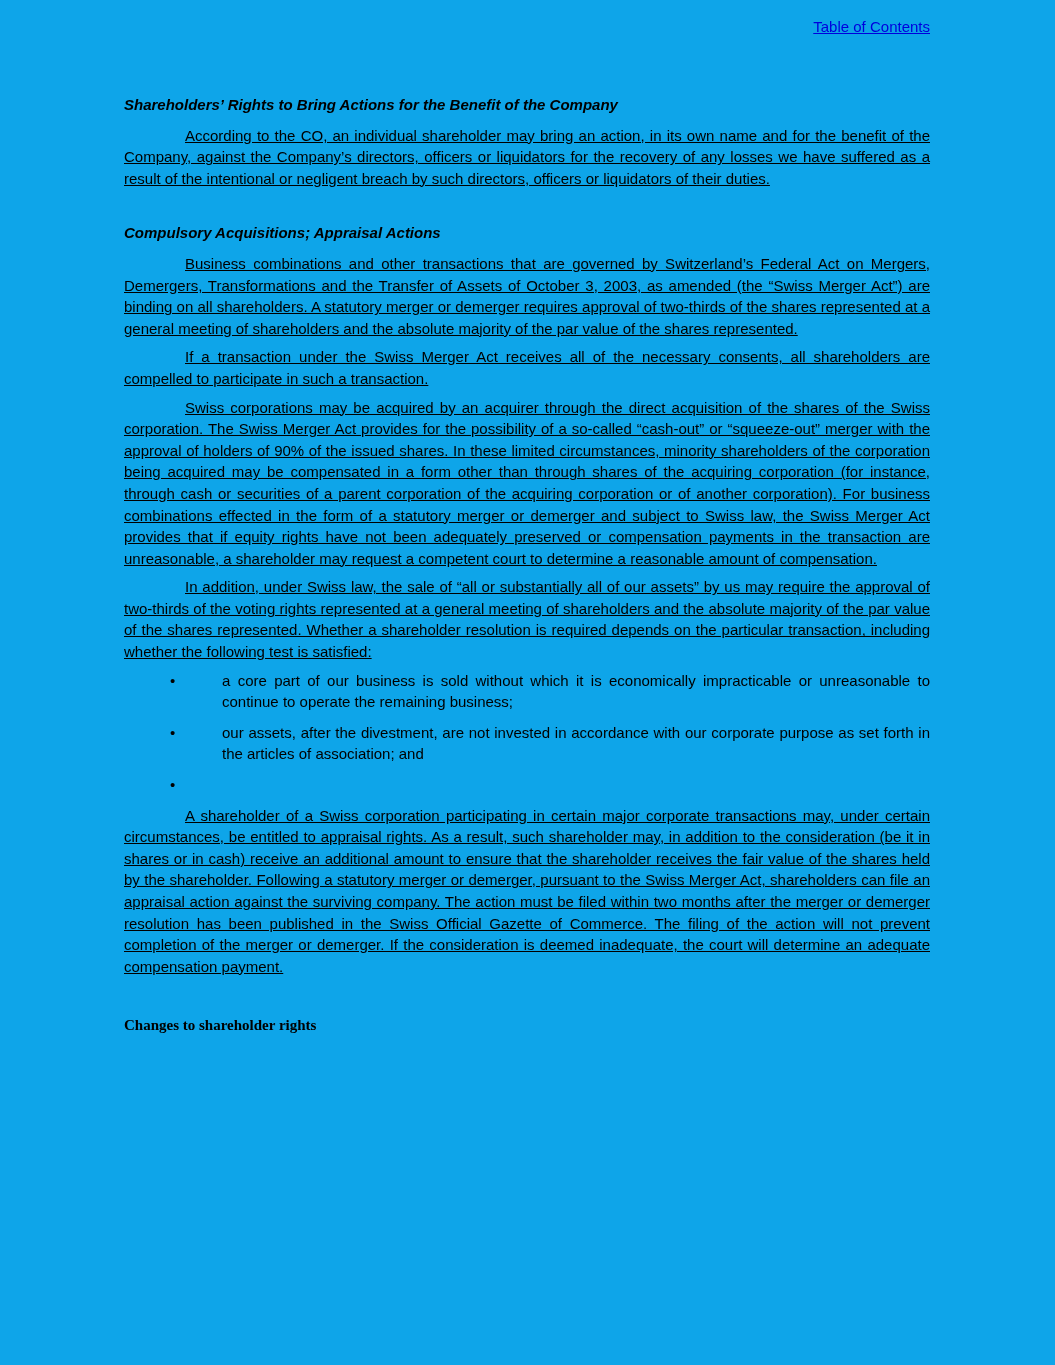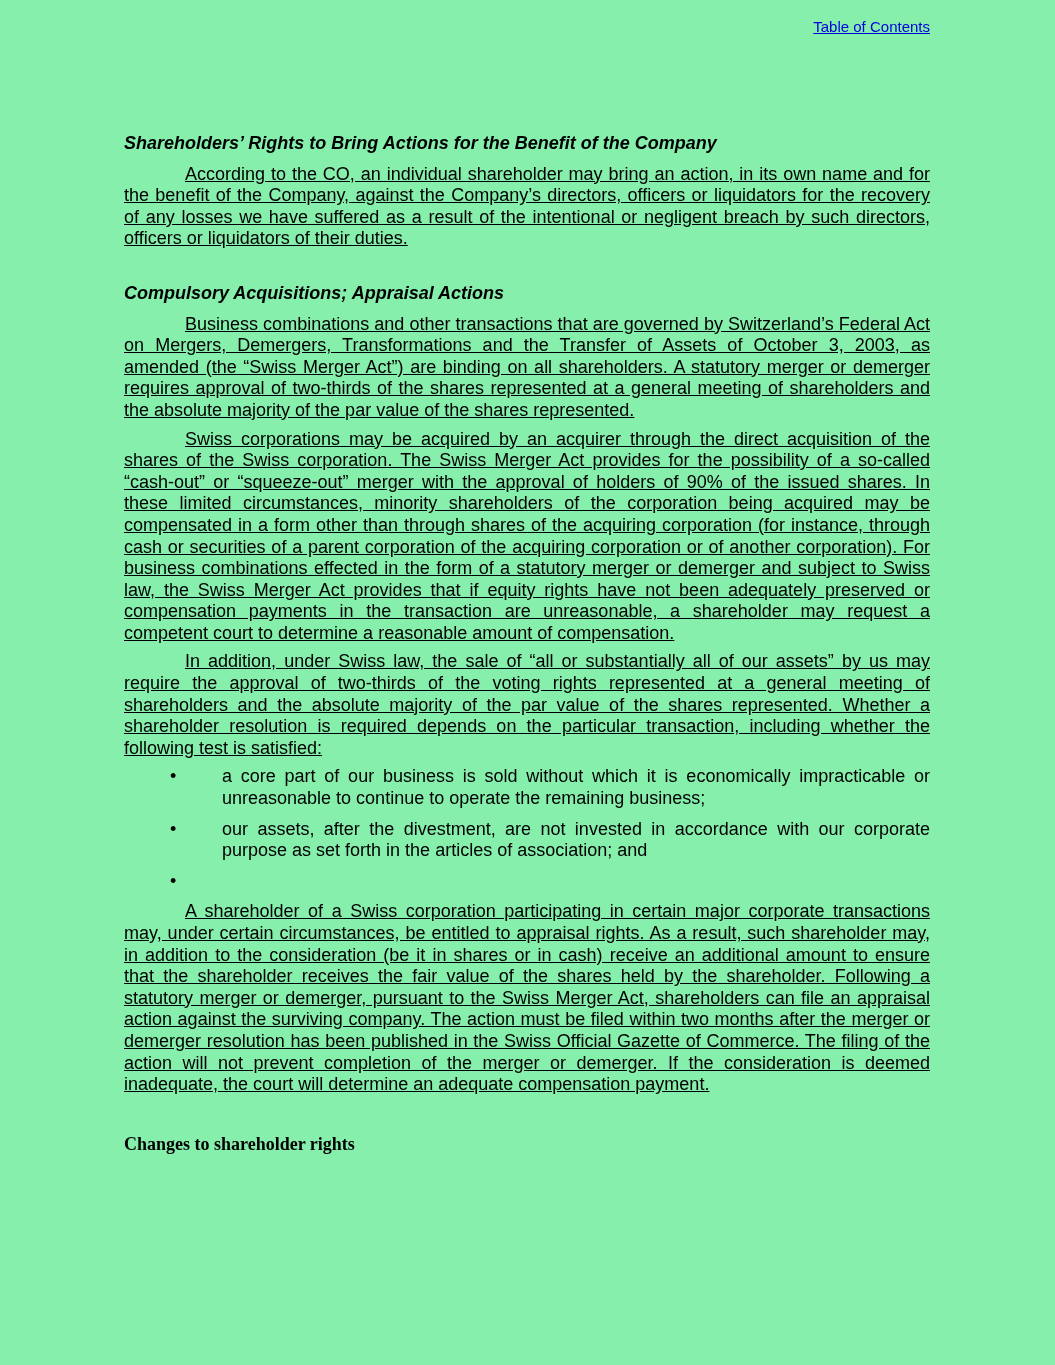--- a/index.html
+++ b/index.html
@@ -4,37 +4,37 @@
 <style>
   * { margin: 0; padding: 0; box-sizing: border-box; }
   html, body { background: #ffffff; }
   body {
     font-family: "Liberation Sans", sans-serif;
     color: #000000;
   }
   .page {
     width: 1055px;
     height: 1365px;
-    background: #86efac;
+    background: #0ea5e9;
     position: relative;
     overflow: hidden;
   }
   .toc-row {
     padding: 18px 125px 0 124px;
     text-align: right;
     font-size: 15px;
   }
   .toc-link {
     color: #0000dd;
     text-decoration: underline;
     cursor: pointer;
   }
   .content {
-    margin: 98px 125px 0 124px;
-    font-size: 18px;
+    margin: 59px 125px 0 124px;
+    font-size: 15px;
     line-height: 21.6px;
   }
   .heading {
     font-weight: bold;
     margin-top: 33px;
     margin-bottom: 9px;
   }
   .heading.italic { font-style: italic; }
   .heading.first { margin-top: 0; }
   .heading.spaced { margin-top: 38px; font-family: Liberation Serif, serif; }
@@ -70,20 +70,21 @@
     <a href="#" class="toc-link">Table of Contents</a>
   </div>
 
   <div class="content">
 
     <div class="heading italic first">Shareholders’ Rights to Bring Actions for the Benefit of the Company</div>
     <p class="para">According to the CO, an individual shareholder may bring an action, in its own name and for the benefit of the Company, against the Company’s directors, officers or liquidators for the recovery of any losses we have suffered as a result of the intentional or negligent breach by such directors, officers or liquidators of their duties.</p>
 
     <div class="heading italic">Compulsory Acquisitions; Appraisal Actions</div>
     <p class="para">Business combinations and other transactions that are governed by Switzerland’s Federal Act on Mergers, Demergers, Transformations and the Transfer of Assets of October 3, 2003, as amended (the “Swiss Merger Act”) are binding on all shareholders. A statutory merger or demerger requires approval of two-thirds of the shares represented at a general meeting of shareholders and the absolute majority of the par value of the shares represented.</p>
+    <p class="para">If a transaction under the Swiss Merger Act receives all of the necessary consents, all shareholders are compelled to participate in such a transaction.</p>
     <p class="para">Swiss corporations may be acquired by an acquirer through the direct acquisition of the shares of the Swiss corporation. The Swiss Merger Act provides for the possibility of a so-called “cash-out” or “squeeze-out” merger with the approval of holders of 90% of the issued shares. In these limited circumstances, minority shareholders of the corporation being acquired may be compensated in a form other than through shares of the acquiring corporation (for instance, through cash or securities of a parent corporation of the acquiring corporation or of another corporation). For business combinations effected in the form of a statutory merger or demerger and subject to Swiss law, the Swiss Merger Act provides that if equity rights have not been adequately preserved or compensation payments in the transaction are unreasonable, a shareholder may request a competent court to determine a reasonable amount of compensation.</p>
     <p class="para">In addition, under Swiss law, the sale of “all or substantially all of our assets” by us may require the approval of two-thirds of the voting rights represented at a general meeting of shareholders and the absolute majority of the par value of the shares represented. Whether a shareholder resolution is required depends on the particular transaction, including whether the following test is satisfied:</p>
 
     <div class="bullet-list">
       <div class="bullet-item">
         <span class="bullet-marker">•</span>
         <span class="bullet-text">a core part of our business is sold without which it is economically impracticable or unreasonable to continue to operate the remaining business;</span>
       </div>
       <div class="bullet-item">
         <span class="bullet-marker">•</span>

